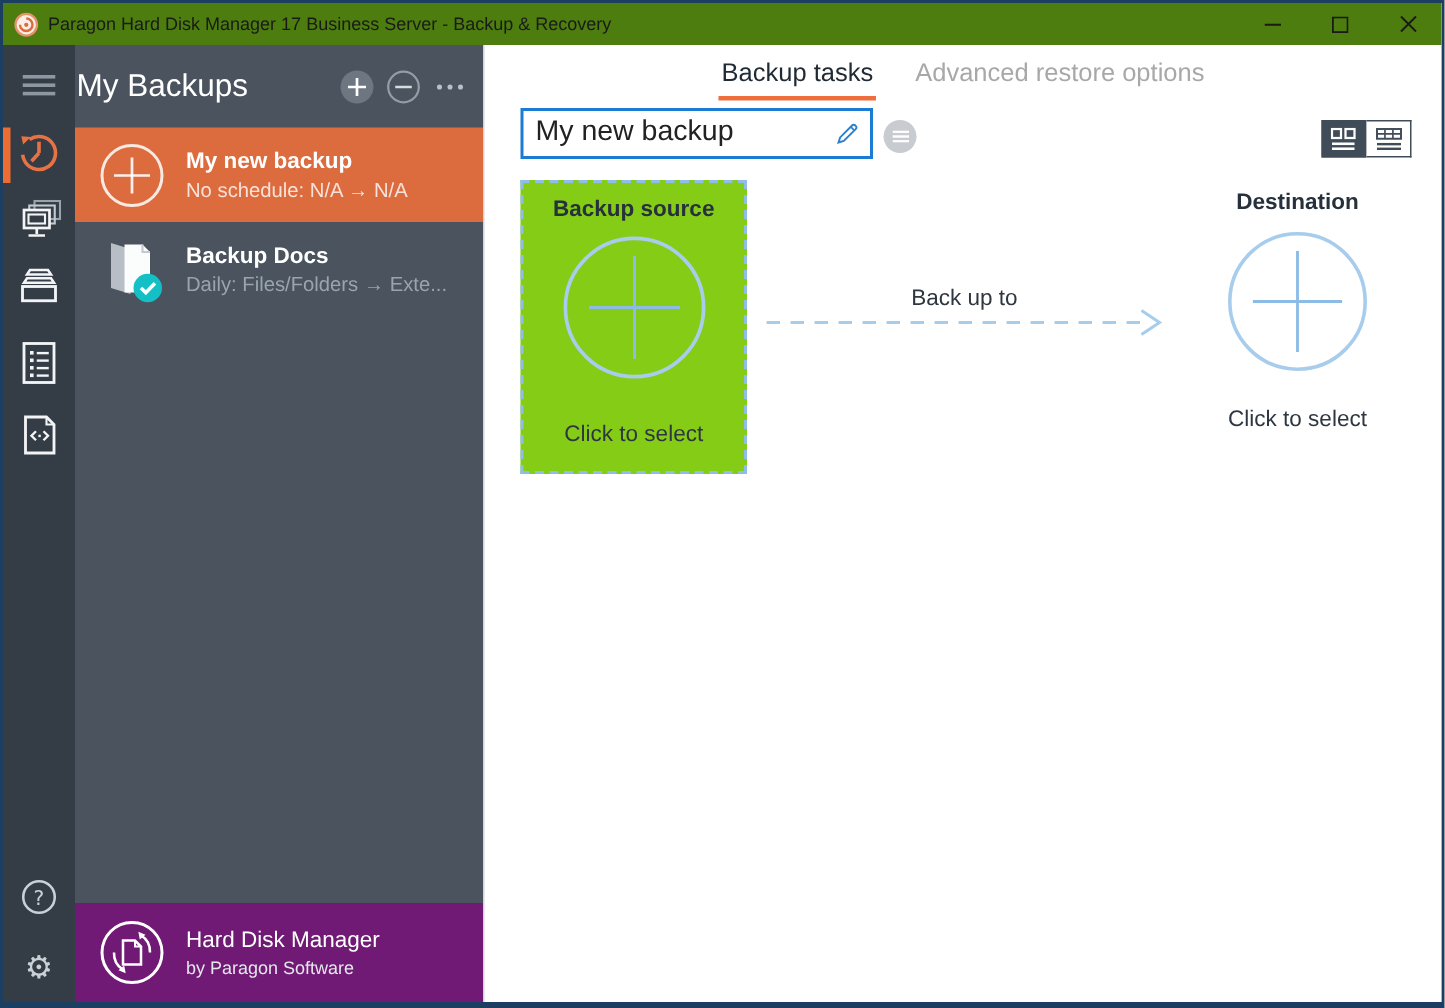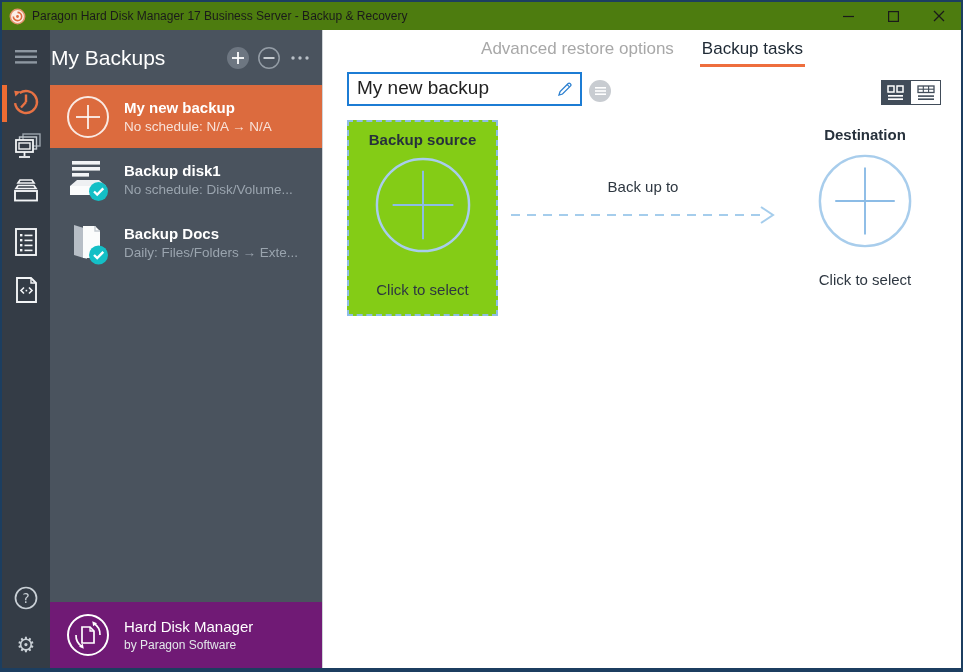--- a/index.html
+++ b/index.html
@@ -61,21 +61,21 @@
   .view-toggles { position:absolute; left:558px; top:50px; display:flex; }
   .vt { width:30px; height:25px; display:flex; align-items:center; justify-content:center; border:1px solid #414c59; padding:0; }
   .vt.active { background:#414c59; }
   .vt.inactive { background:#fff; border-left:none; }
 
   .source-box { position:absolute; left:24px; top:90px; width:151px; height:196px; background:#84cc16; border:2px dashed #8fbde6; text-align:center; }
   .box-title { margin-top:9px; font-size:15px; font-weight:700; color:#27313c; }
   .big-plus { display:block; margin:8px auto 0 auto; }
   .box-hint { position:absolute; left:0; right:0; bottom:16px; font-size:15px; color:#2e3741; }
 
-  .flow-label { position:absolute; left:190px; top:148px; width:260px; text-align:center; font-size:15px; color:#2e3741; }
+  .flow-label { position:absolute; left:190px; top:160px; width:260px; text-align:center; font-size:15px; color:#2e3741; }
   .flow-arrow { position:absolute; left:186px; top:173px; }
 
   .dest { position:absolute; left:464px; top:96px; width:156px; text-align:center; }
   .dest-title { font-size:15px; font-weight:700; color:#27313c; }
   .dest .big-plus { margin-top:10px; }
   .dest-hint { margin-top:22px; font-size:15px; color:#2e3741; }
 
   .glyph { font-family:"DejaVu Sans", sans-serif; }
 </style>
 </head>
@@ -223,40 +223,20 @@
             <line x1="22" y1="10" x2="22" y2="34" stroke="rgba(255,255,255,0.9)" stroke-width="1.8"></line>
             <line x1="10" y1="22" x2="34" y2="22" stroke="rgba(255,255,255,0.9)" stroke-width="1.8"></line>
           </svg>
         </div>
         <div>
           <div class="sb-row-title">My new backup</div>
           <div class="sb-row-sub">No schedule: N/A → N/A</div>
         </div>
       </div>
 
-      <div class="sb-row">
-        <div class="sb-row-icon">
-          <svg width="44" height="44" viewBox="0 0 44 44">
-            <g fill="#f2f4f6">
-              <rect x="6" y="3" width="28" height="3.6"></rect>
-              <rect x="6" y="9" width="28" height="3.6"></rect>
-              <rect x="6" y="15" width="17" height="3.6"></rect>
-            </g>
-            <polygon points="11,22 33,22 40,28 4,28" fill="#eef0f2"></polygon>
-            <rect x="4" y="28" width="36" height="9" fill="#fbfcfc"></rect>
-            <circle cx="35" cy="32" r="1.6" fill="#8d97a1"></circle>
-            <circle cx="32.5" cy="33.5" r="9.5" fill="#14bfc6"></circle>
-            <polyline points="28,33.5 31.2,36.6 37.3,30.4" fill="none" stroke="#fff" stroke-width="2.4"></polyline>
-          </svg>
-        </div>
-        <div>
-          <div class="sb-row-title">Backup disk1</div>
-          <div class="sb-row-sub">No schedule: Disk/Volume...</div>
-        </div>
-      </div>
 
       <div class="sb-row">
         <div class="sb-row-icon">
           <svg width="44" height="44" viewBox="0 0 44 44">
             <polygon points="8,4 21,8 21,38 8,34" fill="#b7bec6"></polygon>
             <path d="M17,5 L29,5 L34,10 L34,37 L17,37 Z" fill="#fbfcfc"></path>
             <path d="M29,5 L29,10 L34,10" fill="none" stroke="#c3c9cf" stroke-width="1.4"></path>
             <circle cx="32.5" cy="34" r="9.5" fill="#14bfc6"></circle>
             <polyline points="28,34 31.2,37.1 37.3,30.9" fill="none" stroke="#fff" stroke-width="2.4"></polyline>
           </svg>
@@ -280,22 +260,22 @@
         <div>
           <div class="sbf-title">Hard Disk Manager</div>
           <div class="sbf-sub">by Paragon Software</div>
         </div>
       </div>
     </div>
 
     <div class="main">
 
       <div class="tabs">
+        <button class="tab active">Backup tasks</button>
         <button class="tab">Advanced restore options</button>
-        <button class="tab active">Backup tasks</button>
       </div>
 
       <div class="name-wrap">
         <input class="name-input" type="text" value="My new backup" style="">
         <svg class="pencil" width="16" height="16" viewBox="0 0 16 16">
           <path d="M2,14 L3.1,10.6 L11.2,2.5 a1.25,1.25 0 0 1 1.8,0 l0.6,0.6 a1.25,1.25 0 0 1 0,1.8 L5.5,13 Z" fill="none" stroke="#2a7fd0" stroke-width="1.3"></path>
           <line x1="10.2" y1="3.6" x2="12.5" y2="5.9" stroke="#2a7fd0" stroke-width="1.1"></line>
         </svg>
       </div>
 

